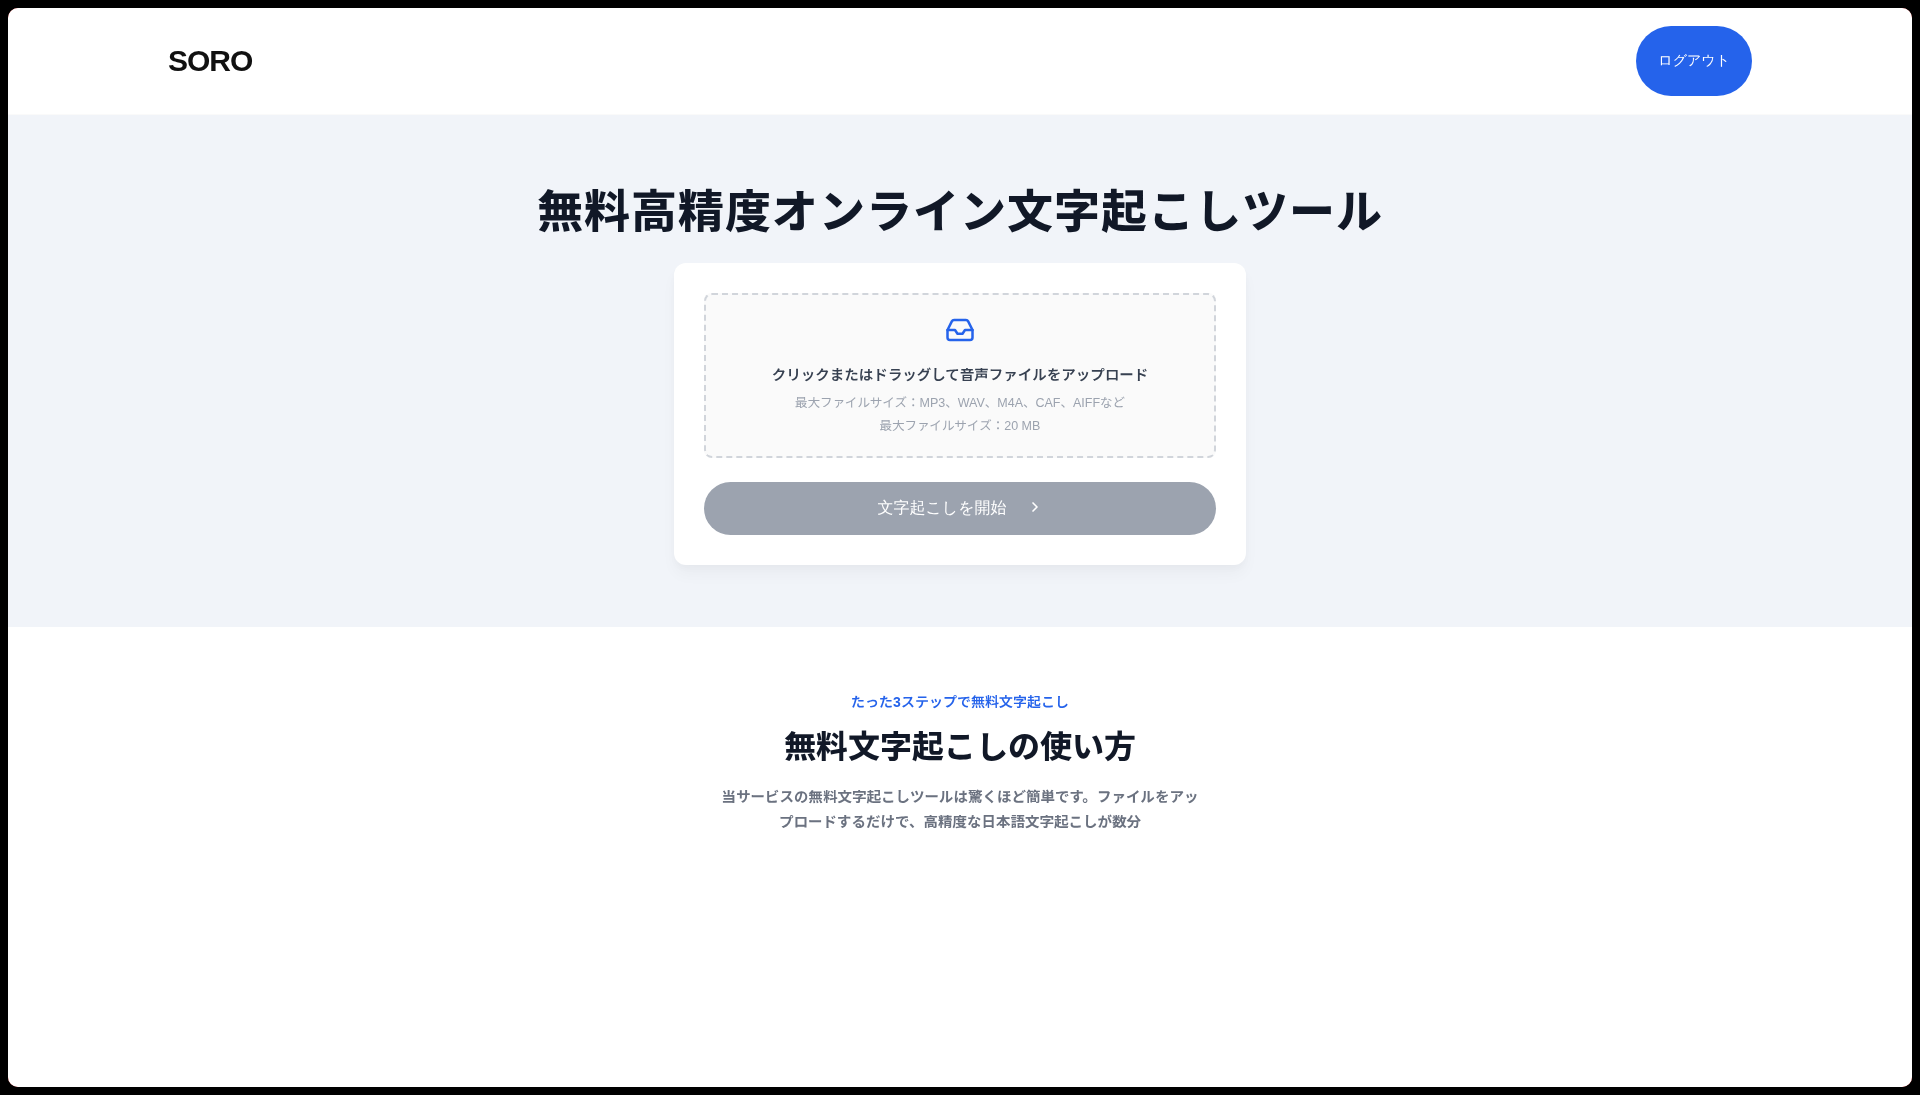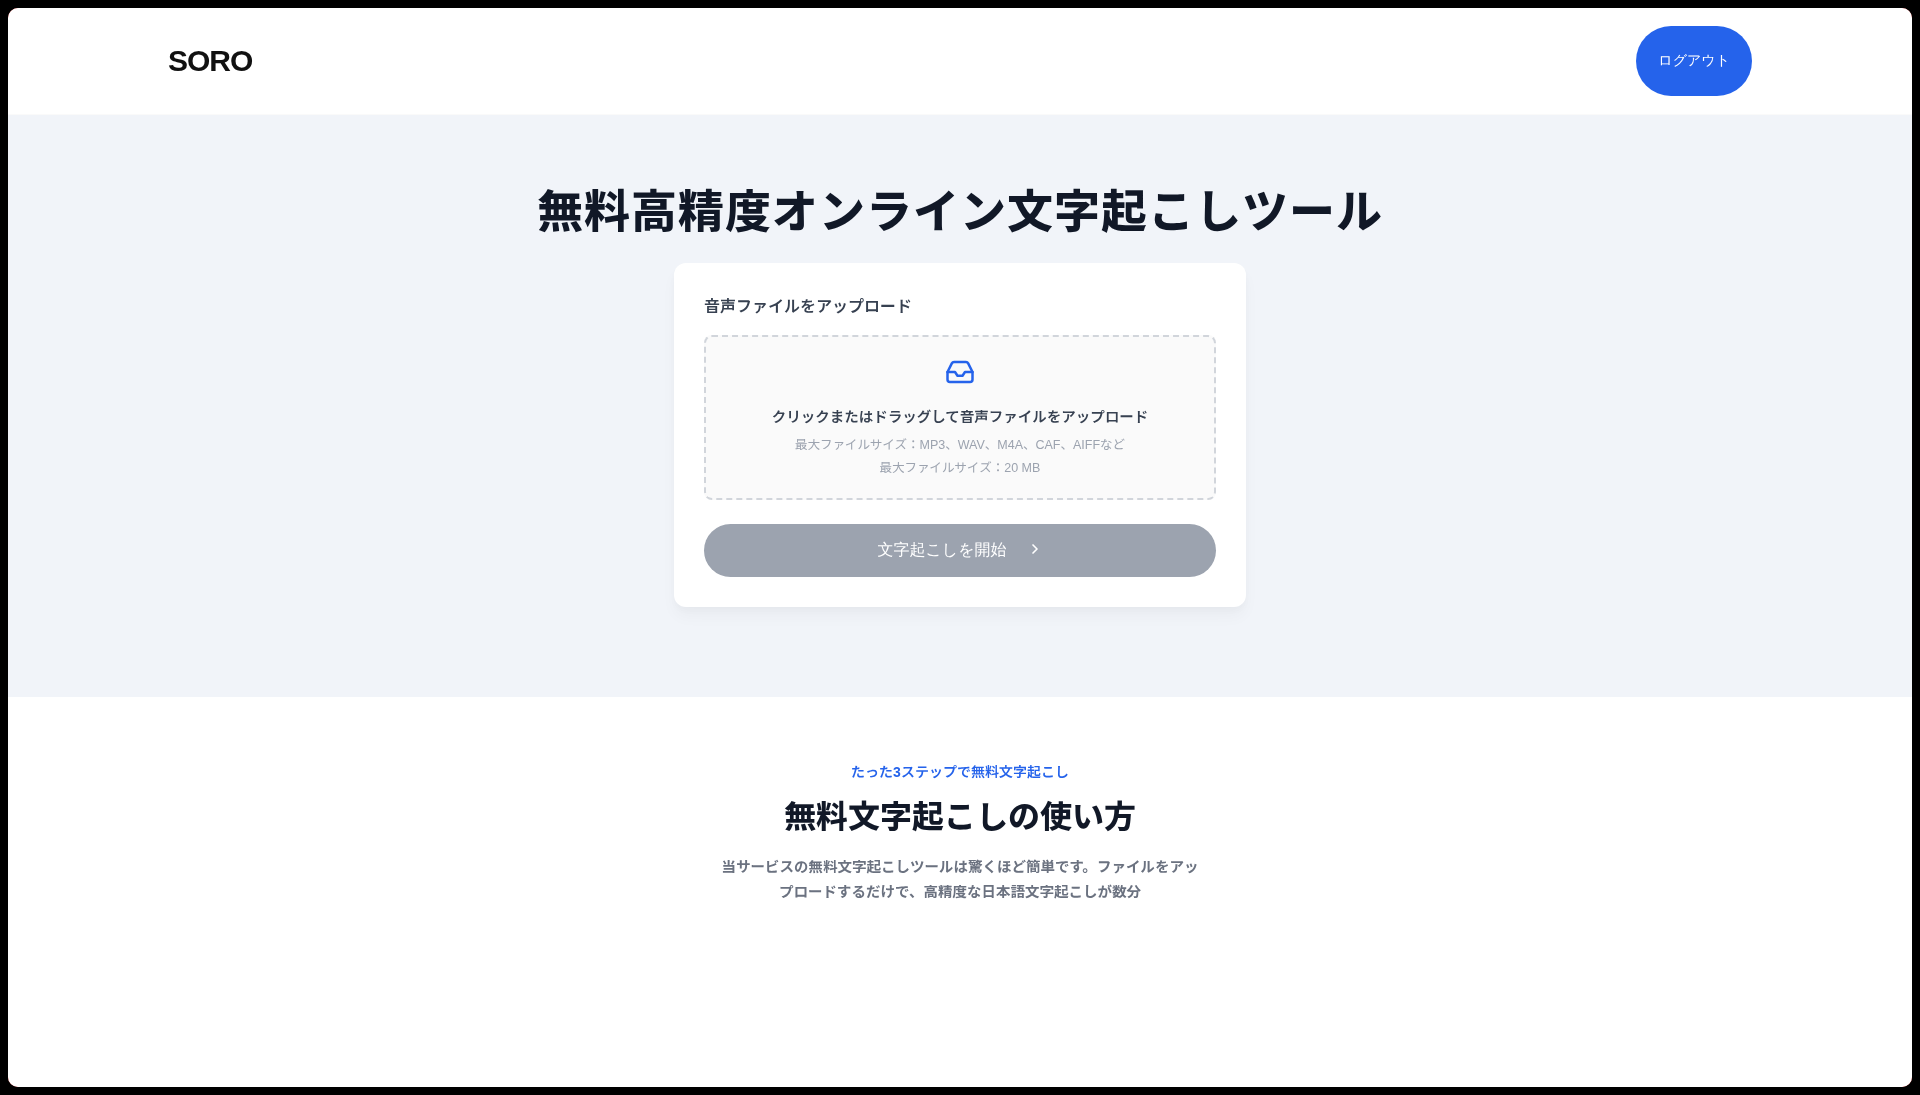--- a/index.html
+++ b/index.html
@@ -64,21 +64,21 @@
   border: none;
   padding: 26px 22px;
   border-radius: 999px;
   font-size: 14px;
   font-weight: 500;
   cursor: pointer;
 }
 
 .hero {
   background: #f1f4f9;
-  padding: 60px 0 90px 0;
+  padding: 60px 0 62px 0;
   text-align: center;
 }
 
 .hero h1 {
   font-size: 46px;
   font-weight: 800;
   color: #111827;
   margin-bottom: 22px;
   letter-spacing: 1px;
 }
@@ -195,21 +195,20 @@
 
     <div class="header">
       <div class="logo">SORO</div>
       <button class="logout-btn">ログアウト</button>
     </div>
 
     <section class="hero">
       <h1>無料高精度オンライン文字起こしツール</h1>
 
       <div class="upload-card">
-        <div class="card-title">音声ファイルをアップロード</div>
 
         <div class="dropzone">
           <div class="icon">
             <svg width="30" height="30" viewBox="0 0 24 24" fill="none" stroke="currentColor" stroke-width="2" stroke-linecap="round" stroke-linejoin="round">
               <path d="M22 12h-6l-2 3h-4l-2-3H2"></path>
               <path d="M5.45 5.11 2 12v6a2 2 0 0 0 2 2h16a2 2 0 0 0 2-2v-6l-3.45-6.89A2 2 0 0 0 16.76 4H7.24a2 2 0 0 0-1.79 1.11z"></path>
             </svg>
           </div>
           <div class="dz-text">クリックまたはドラッグして音声ファイルをアップロード</div>
           <div class="dz-sub">最大ファイルサイズ：MP3、WAV、M4A、CAF、AIFFなど</div>

